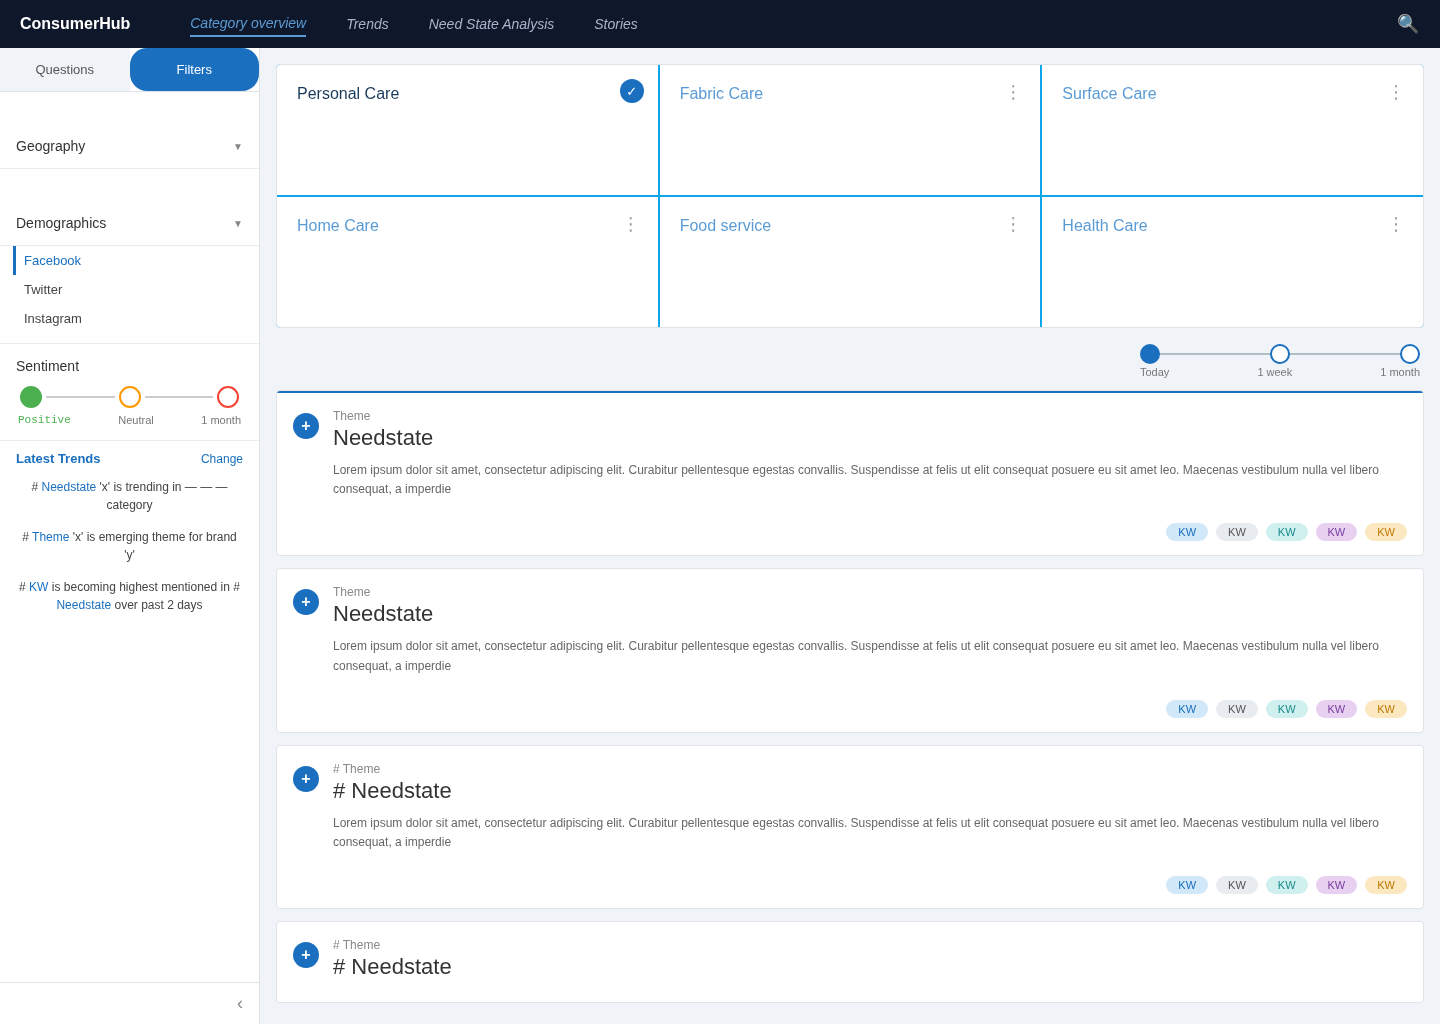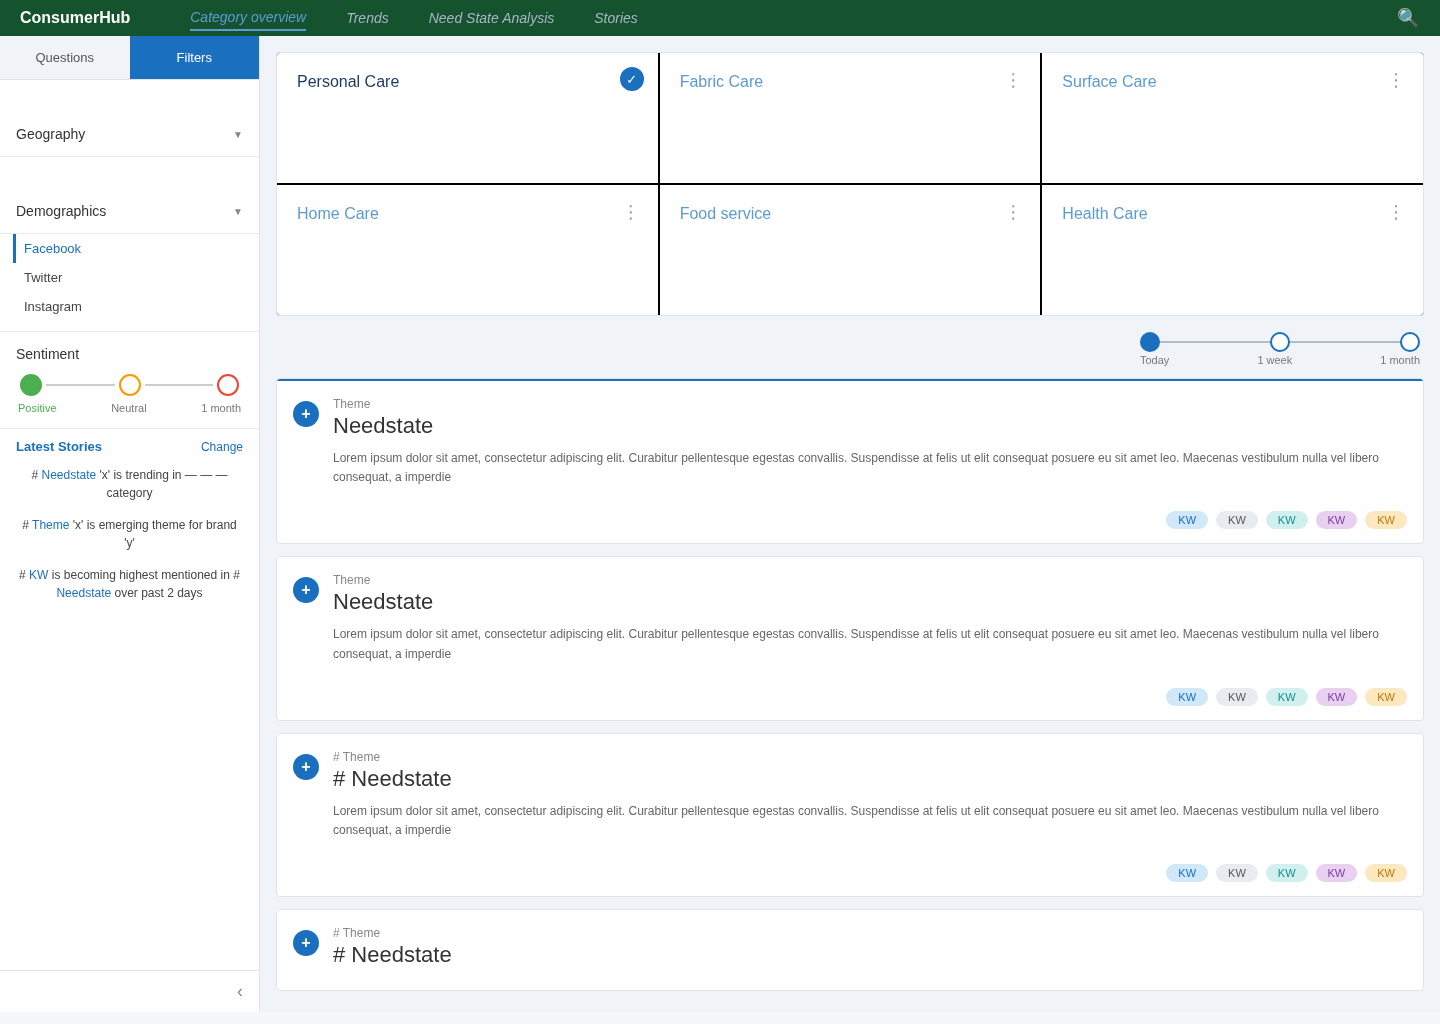--- a/index.html
+++ b/index.html
@@ -1,21 +1,21 @@
 <!DOCTYPE html>
 <html><head>
   <meta charset="utf-8">
   <style>
     * { box-sizing: border-box; margin: 0; padding: 0; }
     body { font-family: 'Segoe UI', Arial, sans-serif; background: #f5f7fa; color: #333; font-size: 14px; }
 
     
     .top-nav {
-      background: #14532d;
-      height: 36px;
+      background: #0f172a;
+      height: 48px;
       display: flex;
       align-items: center;
       padding: 0 20px;
       gap: 40px;
     }
     .top-nav .logo {
       color: #fff;
       font-size: 16px;
       font-weight: 600;
       margin-right: 20px;
@@ -63,20 +63,21 @@
       flex: 1;
       padding: 14px 0;
       text-align: center;
       font-size: 13px;
       cursor: pointer;
       color: #555;
     }
     .sidebar-tab.active {
       background: #1a6fbf;
       color: #fff;
+      border-radius: 17px;
     }
     .sidebar-tab.inactive {
       background: #f0f4f8;
       color: #555;
     }
 
     .filter-section {
       border-bottom: 1px solid #e8ecf0;
     }
     .filter-header {
@@ -149,21 +150,21 @@
       margin: 0 4px;
     }
     .sentiment-labels {
       display: flex;
       justify-content: space-between;
       margin-top: 6px;
       font-size: 11px;
       color: #777;
       padding: 0 2px;
     }
-    .sentiment-labels .pos { color: #4caf50; }
+    .sentiment-labels .pos { color: #4caf50; font-family: Liberation Mono, monospace; }
 
     
     .trends-section {
       padding: 10px 16px;
       flex: 1;
     }
     .trends-header {
       display: flex;
       align-items: center;
       justify-content: space-between;
@@ -194,21 +195,21 @@
       overflow-y: auto;
       padding: 16px;
       background: #f0f4f8;
     }
 
     
     .category-grid {
       display: grid;
       grid-template-columns: repeat(3, 1fr);
       gap: 2px;
-      background: #000000;
+      background: #0ea5e9;
       border: 1px solid #e0e4ea;
       border-radius: 4px;
       overflow: hidden;
       margin-bottom: 16px;
     }
     .category-card {
       background: #fff;
       padding: 20px;
       min-height: 130px;
       position: relative;
@@ -438,21 +439,21 @@
       </div>
       <div class="sentiment-labels">
         <span class="pos">Positive</span>
         <span>Neutral</span>
         <span>1 month</span>
       </div>
     </div>
 
     <div class="trends-section">
       <div class="trends-header">
-        <span class="trends-title">Latest Stories</span>
+        <span class="trends-title">Latest Trends</span>
         <span class="trends-change">Change</span>
       </div>
       <div class="trend-item">
         # <a>Needstate</a> 'x' is trending in — — — category
       </div>
       <div class="trend-item">
         # <a>Theme</a> 'x' is emerging theme for brand 'y'
       </div>
       <div class="trend-item">
         # <a>KW</a> is becoming highest mentioned in # <a>Needstate</a> over past 2 days

